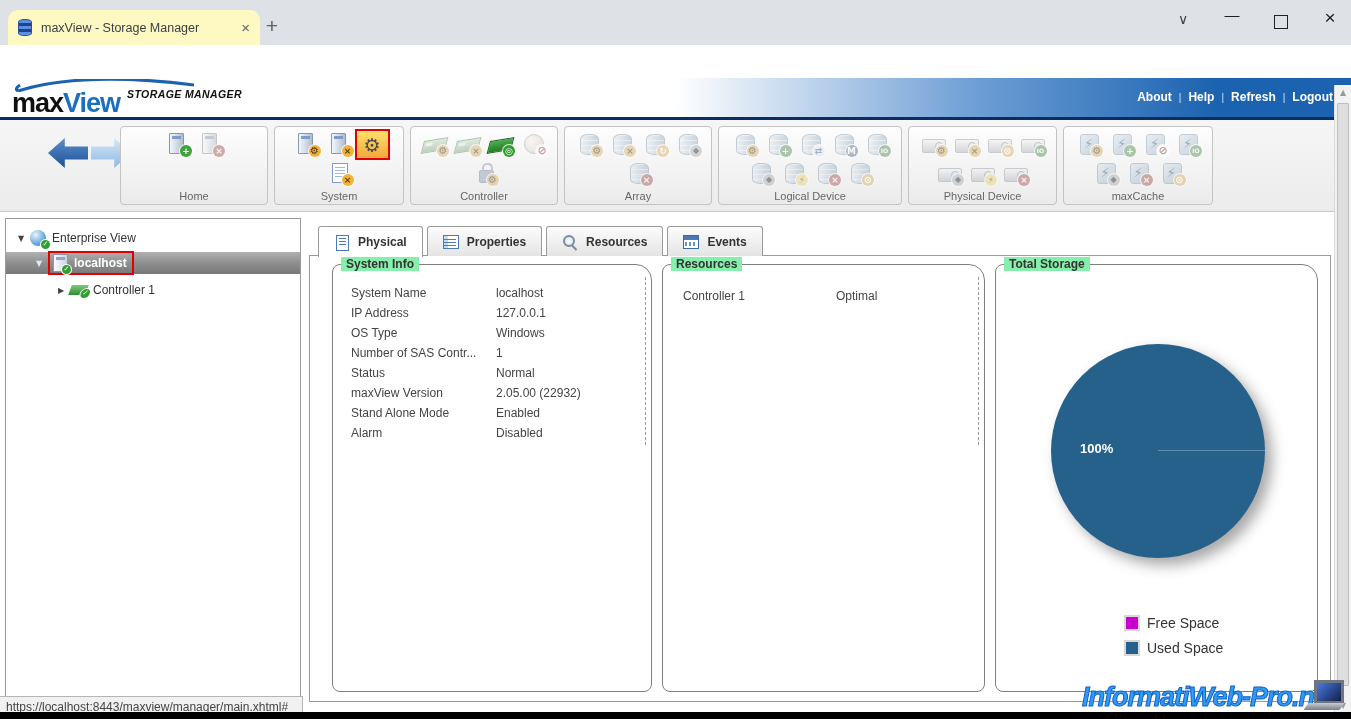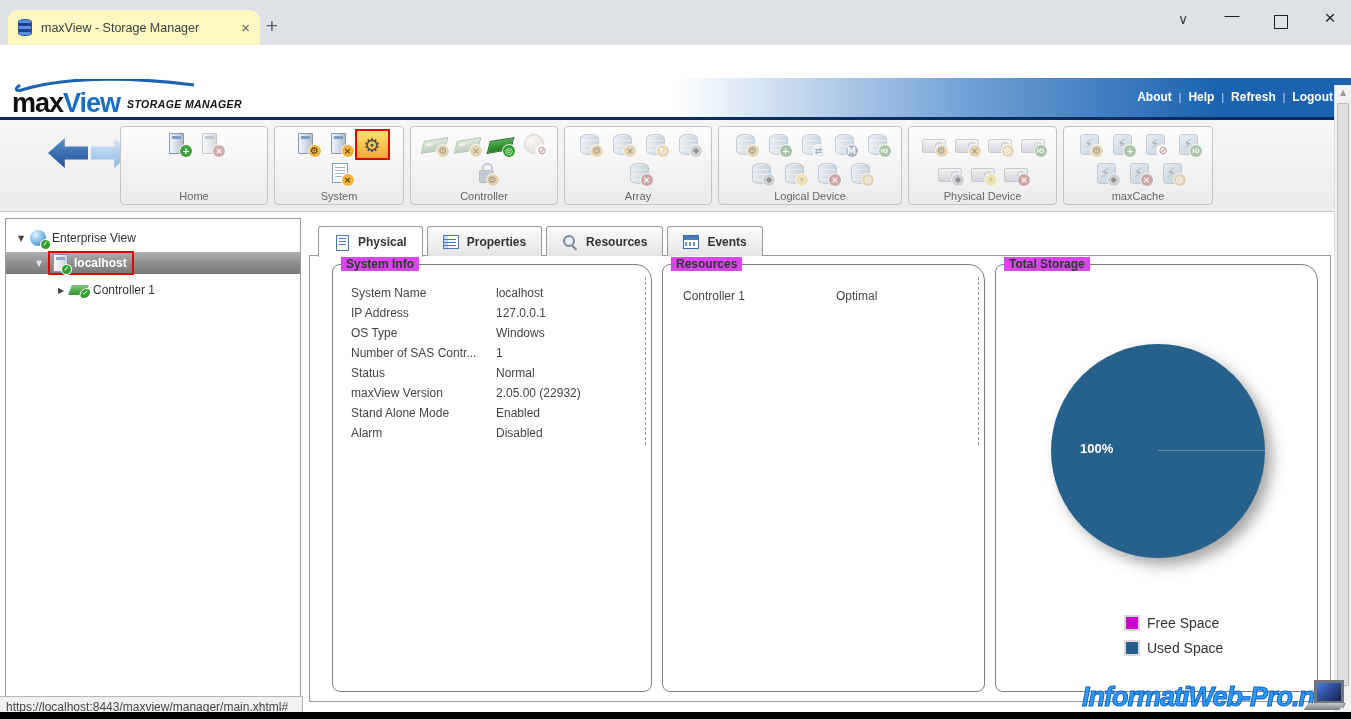--- a/index.html
+++ b/index.html
@@ -43,21 +43,21 @@
   #avatar{position:absolute;left:1285px;top:49px;width:26px;height:26px;border-radius:50%;background:#e8eaed;overflow:hidden;}
   #avatar::before{content:"";position:absolute;left:9px;top:5px;width:8px;height:8px;border-radius:50%;background:#5f6368;}
   #avatar::after{content:"";position:absolute;left:6px;top:15px;width:14px;height:9px;border-radius:7px 7px 0 0;background:#5f6368;}
   #menu-dots{position:absolute;left:1325px;top:51px;font-size:16px;color:#5f6368;}
 
   
   #appheader{position:absolute;left:0;top:78px;right:0;height:39px;border-bottom:3px solid #0a2d62;
              background:linear-gradient(90deg,#ffffff 0%,#ffffff 50%,#6f9fd6 72%,#1b63b0 90%);}
   #logo{position:absolute;left:12px;top:1px;}
   #logo svg{display:block;}
-  #logo-text{display:flex;align-items:center;margin-top:-4px;}
+  #logo-text{display:flex;align-items:flex-start;margin-top:-4px;}
   #logo-max{font-size:27px;font-weight:bold;color:#101010;letter-spacing:-1px;}
   #logo-view{font-size:27px;font-weight:bold;color:#1a6fc0;letter-spacing:-1px;}
   #logo-tag{font-size:10.5px;font-weight:bold;font-style:italic;color:#101010;margin-left:7px;letter-spacing:.4px;}
   #hdr-links{position:absolute;right:18px;top:12px;color:#fff;font-size:12px;font-weight:bold;display:flex;align-items:center;}
   #hdr-links .hl{cursor:pointer;}
   #hdr-links .hp{color:#cfe0f5;font-weight:normal;margin:0 7px;font-size:10px;}
 
   
   #ribbonbar{position:absolute;left:0;top:120px;right:0;height:91px;background:linear-gradient(#f6f6f6,#ececec);
              border-bottom:1px solid #c8c8c8;}
@@ -150,21 +150,21 @@
                   background:radial-gradient(#fff,#cfe0f0);}
   .ti-mag::after{content:"";position:absolute;left:11px;top:11px;width:6px;height:2px;background:#7a8aa0;
                  transform:rotate(45deg);transform-origin:0 0;}
   .ti-cal::before{content:"";position:absolute;left:0;top:1px;width:14px;height:12px;border:1px solid #3a6aa5;
                   background:linear-gradient(180deg,#4a7ab5 0 4px,#fff 4px);}
   .ti-cal::after{content:"";position:absolute;left:2px;top:8px;width:10px;height:4px;
                  background:repeating-linear-gradient(90deg,#6a92c5 0 2px,transparent 2px 4px);}
 
   .fs{position:absolute;top:8px;height:428px;border:1px solid #7f7f7f;border-radius:8px 16px 8px 8px;box-sizing:border-box;}
   #fs-sys{left:22px;width:320px;} #fs-res{left:352px;width:323px;} #fs-tot{left:685px;width:323px;}
-  .fs-legend{position:absolute;top:-8px;left:8px;background:#d946ef;padding:0 5px;font-weight:bold;font-size:12px;color:#333;}
+  .fs-legend{position:absolute;top:-8px;left:8px;background:#86efac;padding:0 5px;font-weight:bold;font-size:12px;color:#333;}
   .fs-dash{position:absolute;right:5px;top:12px;height:168px;border-left:1px dashed #9a9a9a;}
   #sysinfo-rows{position:absolute;left:18px;top:21px;right:16px;}
   .irow{display:flex;align-items:flex-start;height:20px;font-size:12px;color:#444;}
   .ilabel{width:145px;flex:none;} .ivalue{}
   #res-rows{position:absolute;left:20px;top:21px;right:16px;}
   .rrow{display:flex;align-items:center;height:20px;font-size:12px;color:#444;}
   .rname{width:153px;flex:none;}
 
   #pie{position:absolute;left:55px;top:79px;width:214px;height:214px;border-radius:50%;
        box-shadow:7px 7px 14px rgba(60,60,60,.45);}

